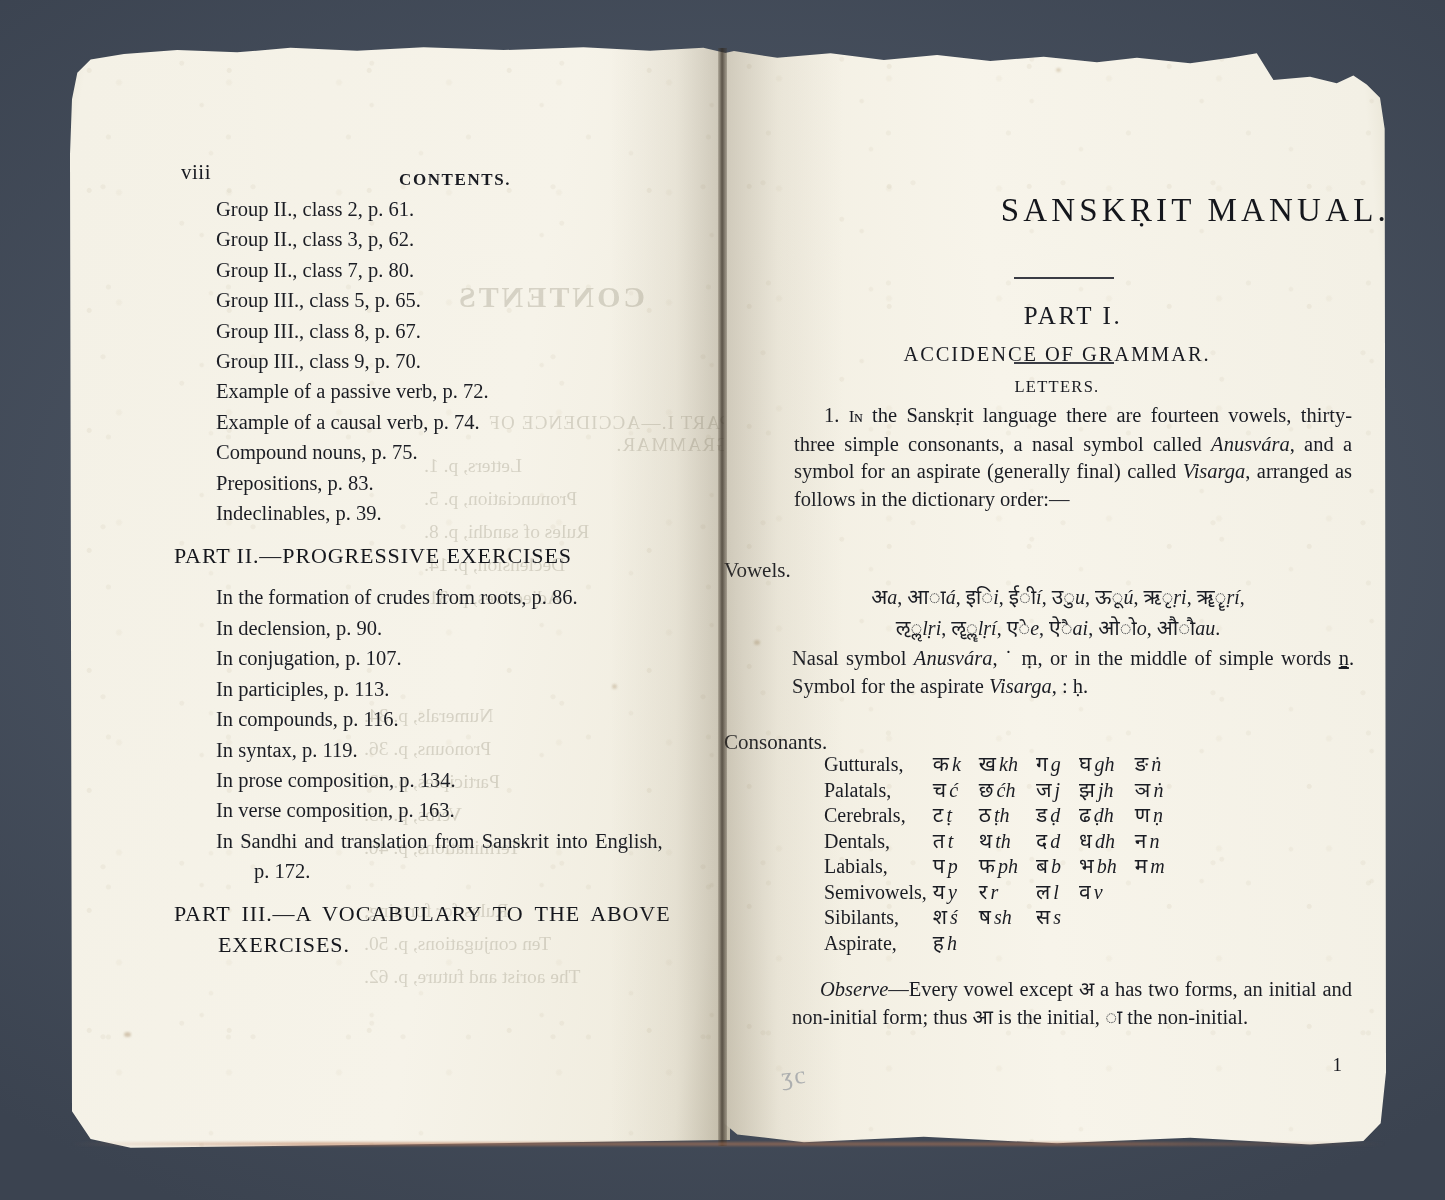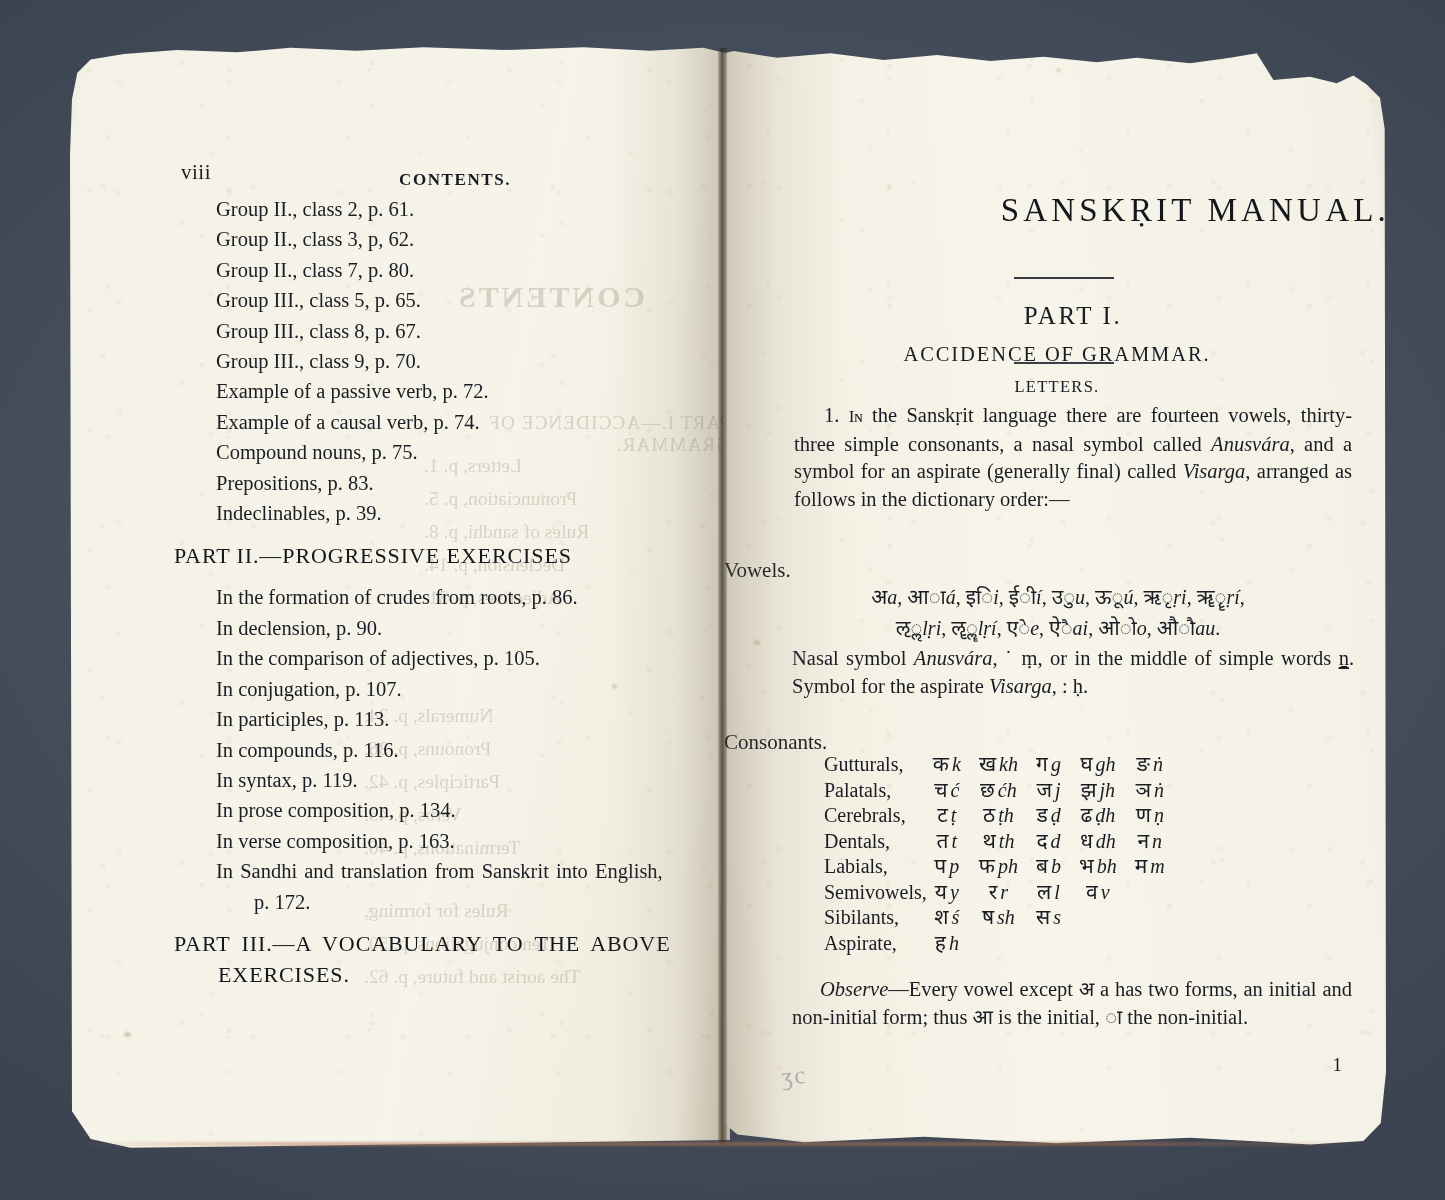--- a/index.html
+++ b/index.html
@@ -129,21 +129,21 @@
   .vowrow i{font-style:italic;}
   .vr1{top:542px;}
   .vr2{top:573px;}
 
   .p2{top:605px;width:562px;left:68px;}
 
   
   .ctable{position:absolute;left:100px;top:712px;border-collapse:collapse;}
   .ctable td{font-size:20px;line-height:25.5px;padding:0 0 0 0;color:#1a1c23;white-space:nowrap;}
   .ctable td.lbl{padding-right:6px;}
-  .ctable td.cell{padding-right:4px;text-align:center;}
+  .ctable td.cell{padding-right:4px;}
   .ctable .tr{font-style:italic;padding-left:3px;padding-right:14px;}
 
   .p3{top:936px;width:560px;left:68px;text-indent:28px;}
 
   .pageno{position:absolute;right:48px;top:1014px;font-size:19px;}
 
   .pencil{position:absolute;left:57px;top:1022px;font-family:"Liberation Serif",serif;
     font-size:25px;color:#9aa0a8;opacity:.75;transform:rotate(-6deg);letter-spacing:2px;}
 
   
@@ -197,21 +197,20 @@
         <div class="toc-line">Compound nouns, p. 75.</div>
         <div class="toc-line">Prepositions, p. 83.</div>
         <div class="toc-line">Indeclinables, p. 39.</div>
 
         <div class="gap-a"></div>
         <div class="part-head">PART II.—PROGRESSIVE EXERCISES</div>
         <div class="gap-b"></div>
 
         <div class="toc-line">In the formation of crudes from roots, p. 86.</div>
         <div class="toc-line">In declension, p. 90.</div>
-        <div class="toc-line">In the comparison of adjectives, p. 105.</div>
         <div class="toc-line">In conjugation, p. 107.</div>
         <div class="toc-line">In participles, p. 113.</div>
         <div class="toc-line">In compounds, p. 116.</div>
         <div class="toc-line">In syntax, p. 119.</div>
         <div class="toc-line">In prose composition, p. 134.</div>
         <div class="toc-line">In verse composition, p. 163.</div>
 
         <div class="toc-line" style="word-spacing:2px;">In Sandhi and translation from Sanskrit into English,</div>
         <div class="toc-line" style="padding-left:38px;">p. 172.</div>
 

